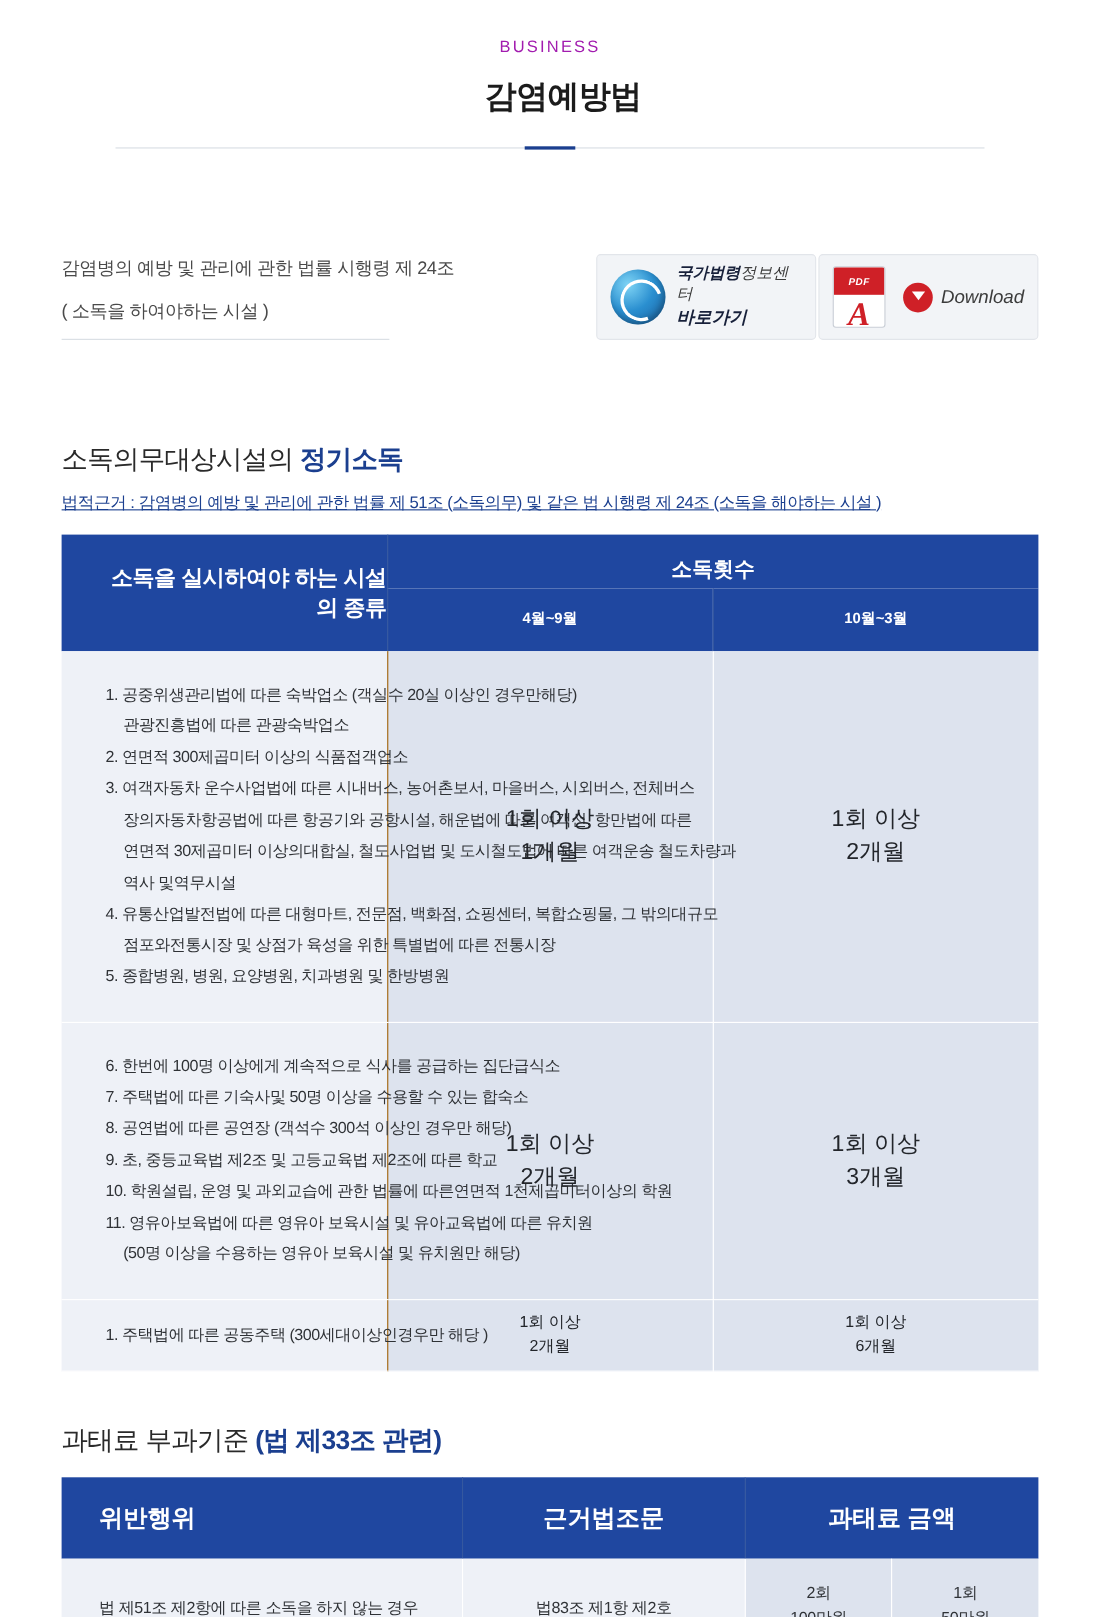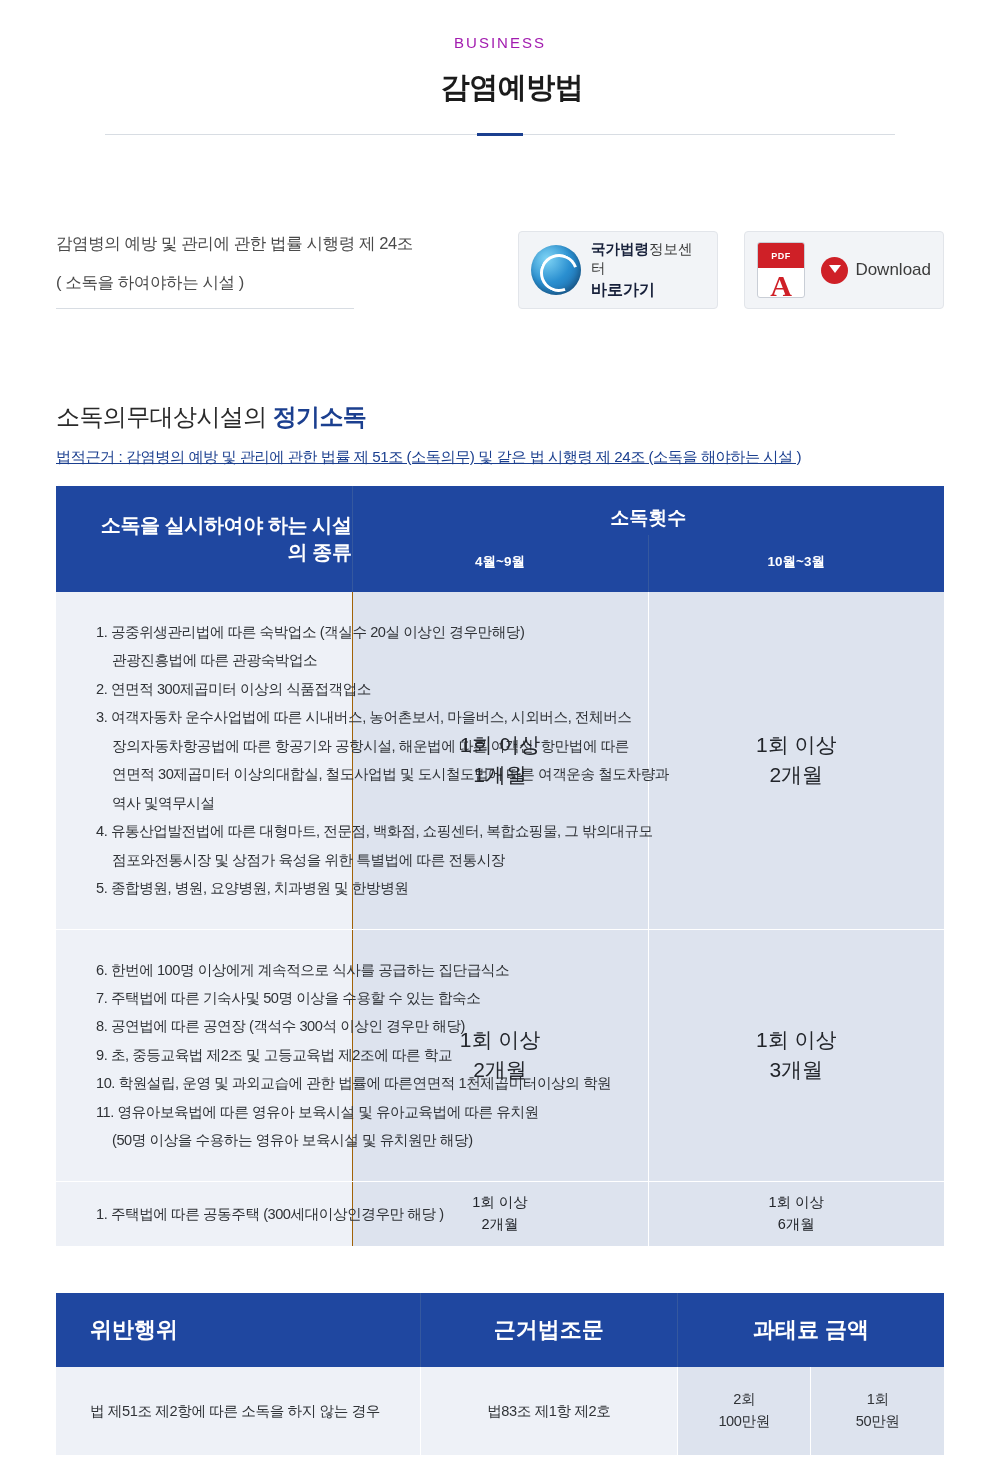--- a/index.html
+++ b/index.html
@@ -74,22 +74,23 @@
     font-size: 16.5px;
     color: #4a4a4a;
     margin-top: 17px;
     letter-spacing: -0.4px;
     padding-bottom: 14px;
     border-bottom: 1px solid #d8dde3;
     width: 298px;
   }
   .badges {
     display: flex;
-    gap: 26px;
+    gap: 2px;
     padding-top: 2px;
+    font-style: italic;
   }
   .badge {
     width: 200px;
     height: 78px;
     background: #f2f4f7;
     border: 1px solid #e2e5ea;
     border-radius: 4px;
     display: flex;
     align-items: center;
     box-sizing: border-box;
@@ -425,20 +426,21 @@
               <div>1회 이상</div>
               <div>6개월</div>
             </td>
           </tr>
         </tbody>
     </table>
   </div>
 </div>
 
 <div style="margin-top:46px;">
+  <div class="section-title"><span>과태료 부과기준 </span><b>(법 제33조 관련)</b></div>
 
   <div class="fine-wrap">
     <table class="fine-table">
       <colgroup>
         <col style="width:41%">
           <col style="width:29%">
           <col style="width:15%">
           <col style="width:15%">
       </colgroup>
       <thead>

